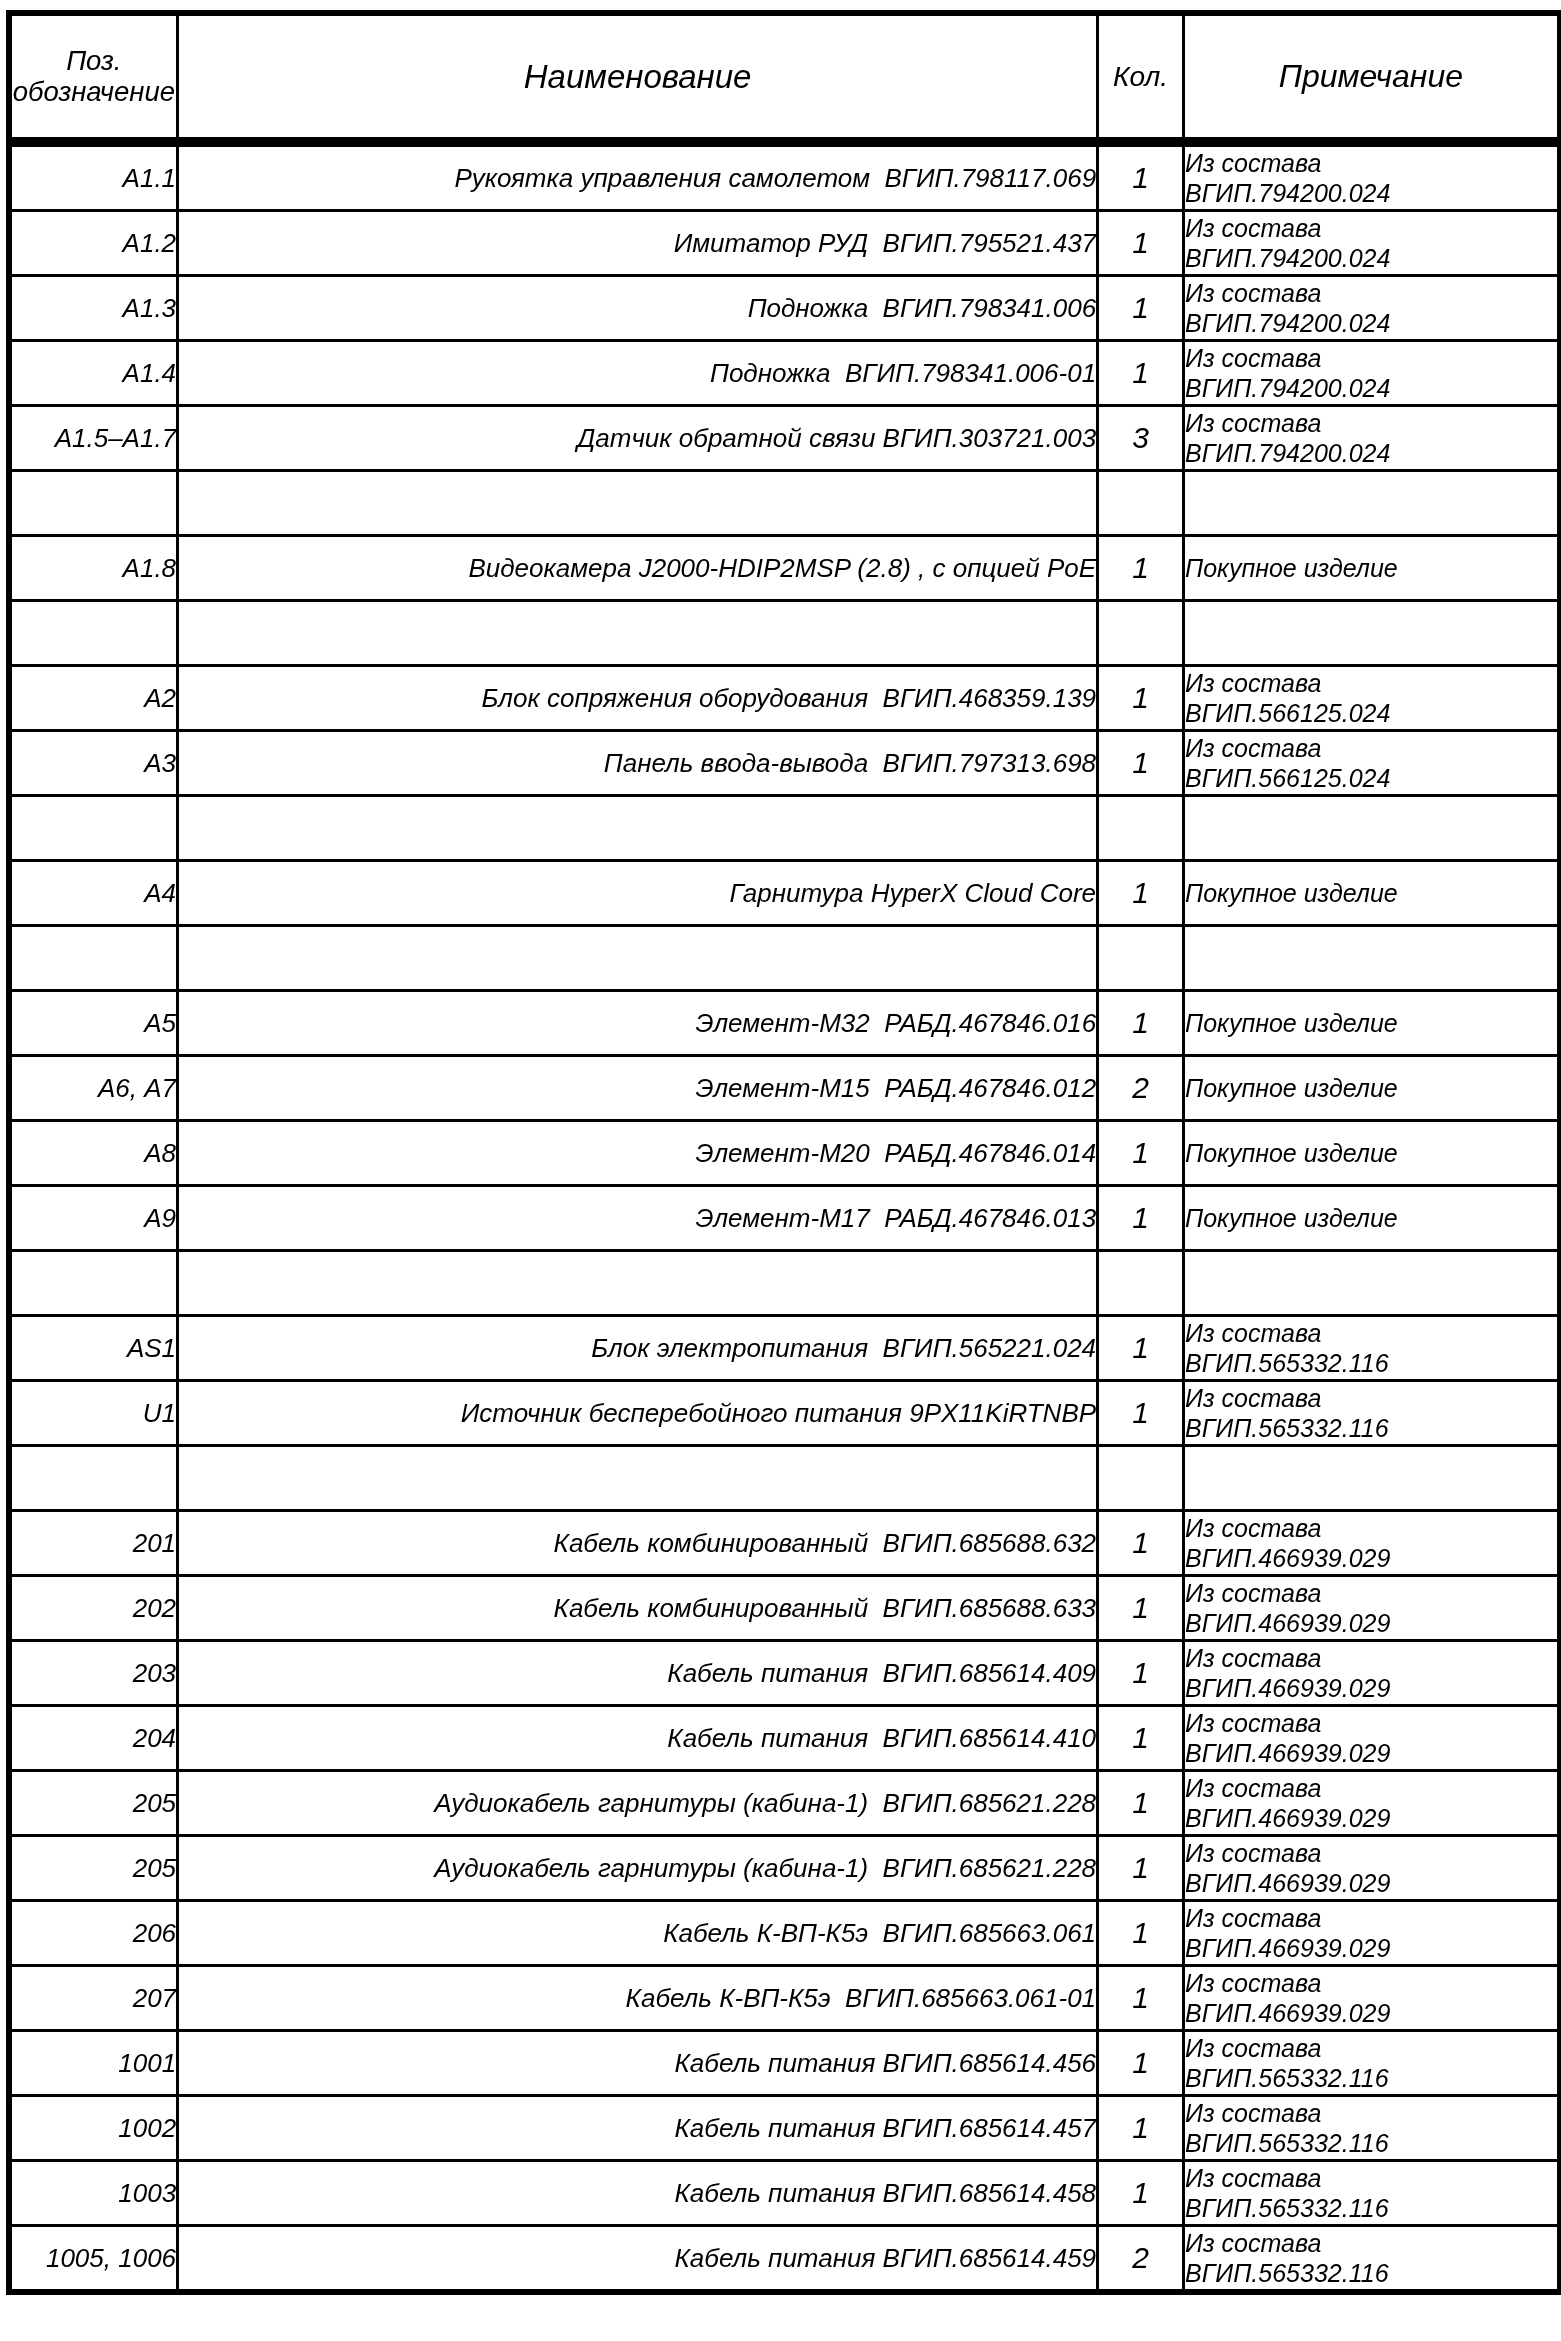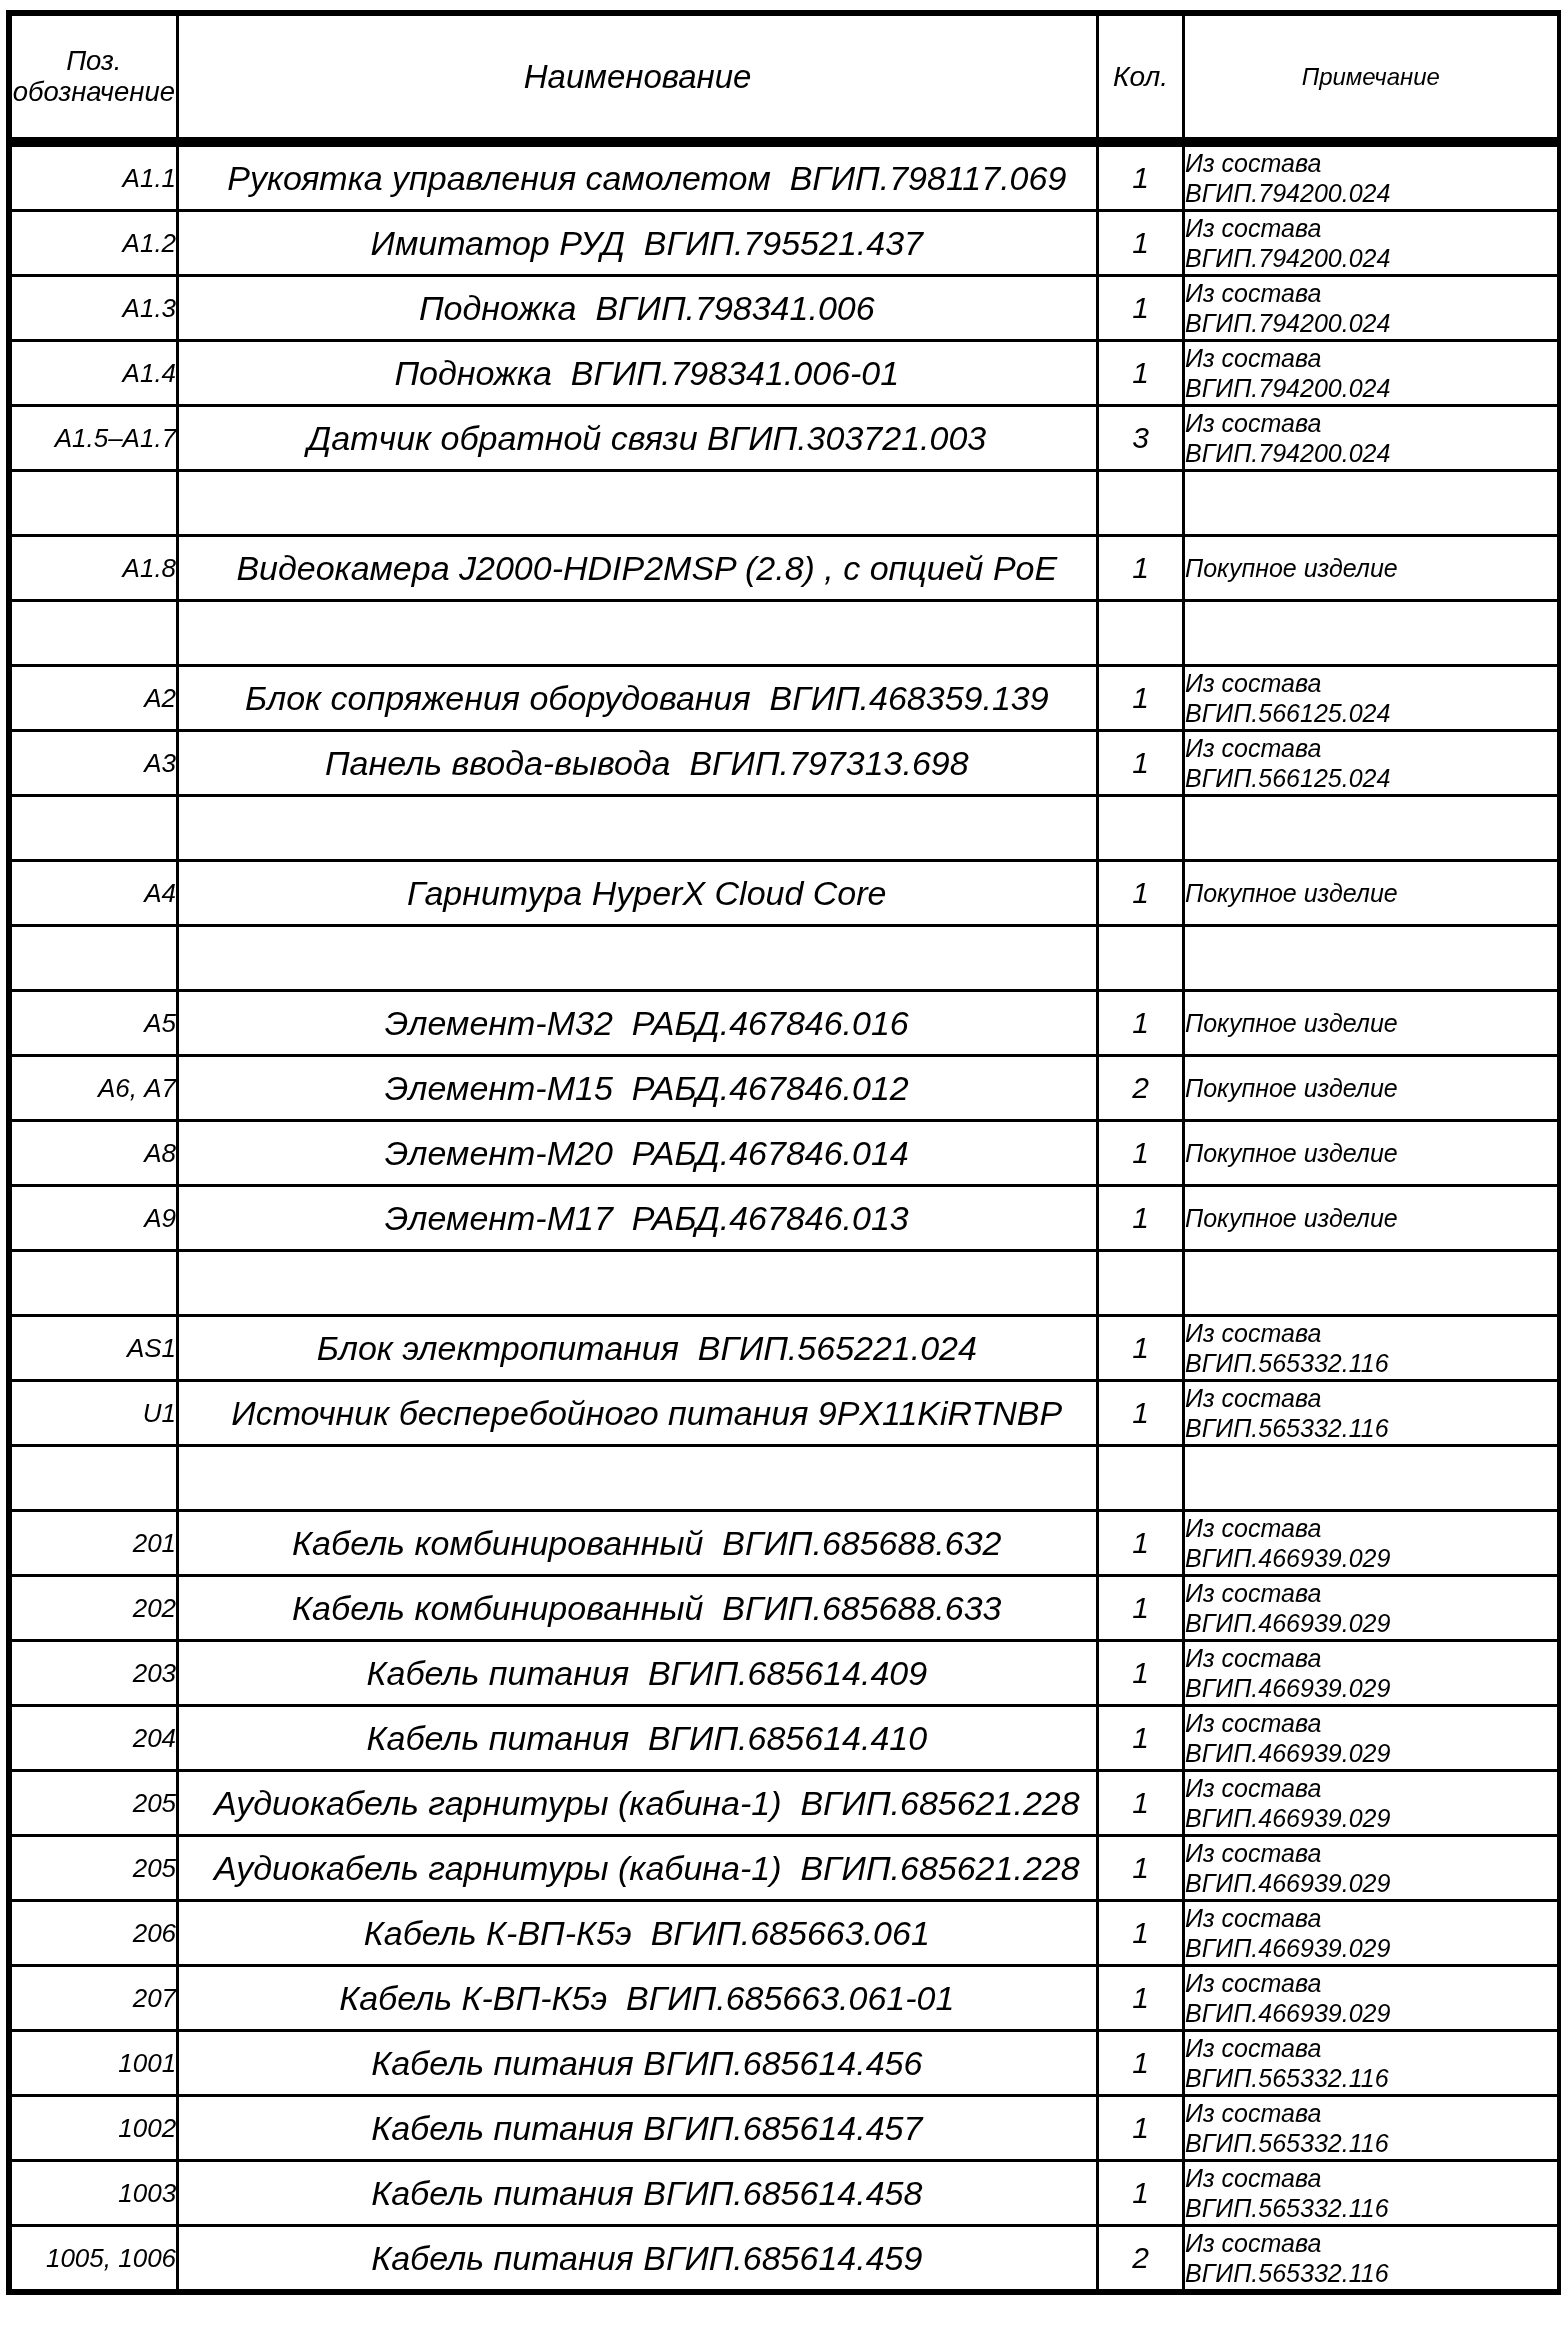--- a/index.html
+++ b/index.html
@@ -47,35 +47,35 @@
     text-align: center;
     border-bottom: 10px solid #000;
   }
   th.h-pos {
     font-size: 27.5px;
     line-height: 1.12;
     white-space: pre-line;
   }
   th.h-name { font-size: 33px; }
   th.h-qty  { font-size: 28px; }
-  th.h-note { font-size: 24px; }
+  th.h-note { font-size: 32px; }
 
   tbody td {
     height: 62px;
     vertical-align: middle;
     white-space: pre-wrap;
   }
   tbody td:nth-child(1) {
     text-align: right;
     font-size: 26px;
   }
   tbody td:nth-child(2) {
-    text-align: center;
+    text-align: right;
     padding-left: 18.4px;
-    font-size: 34px;
+    font-size: 26px;
   }
   tbody td:nth-child(3) {
     text-align: center;
     font-size: 30px;
   }
   tbody td:nth-child(4) {
     font-size: 25px;
     line-height: 1.22;
   }
 </style>

